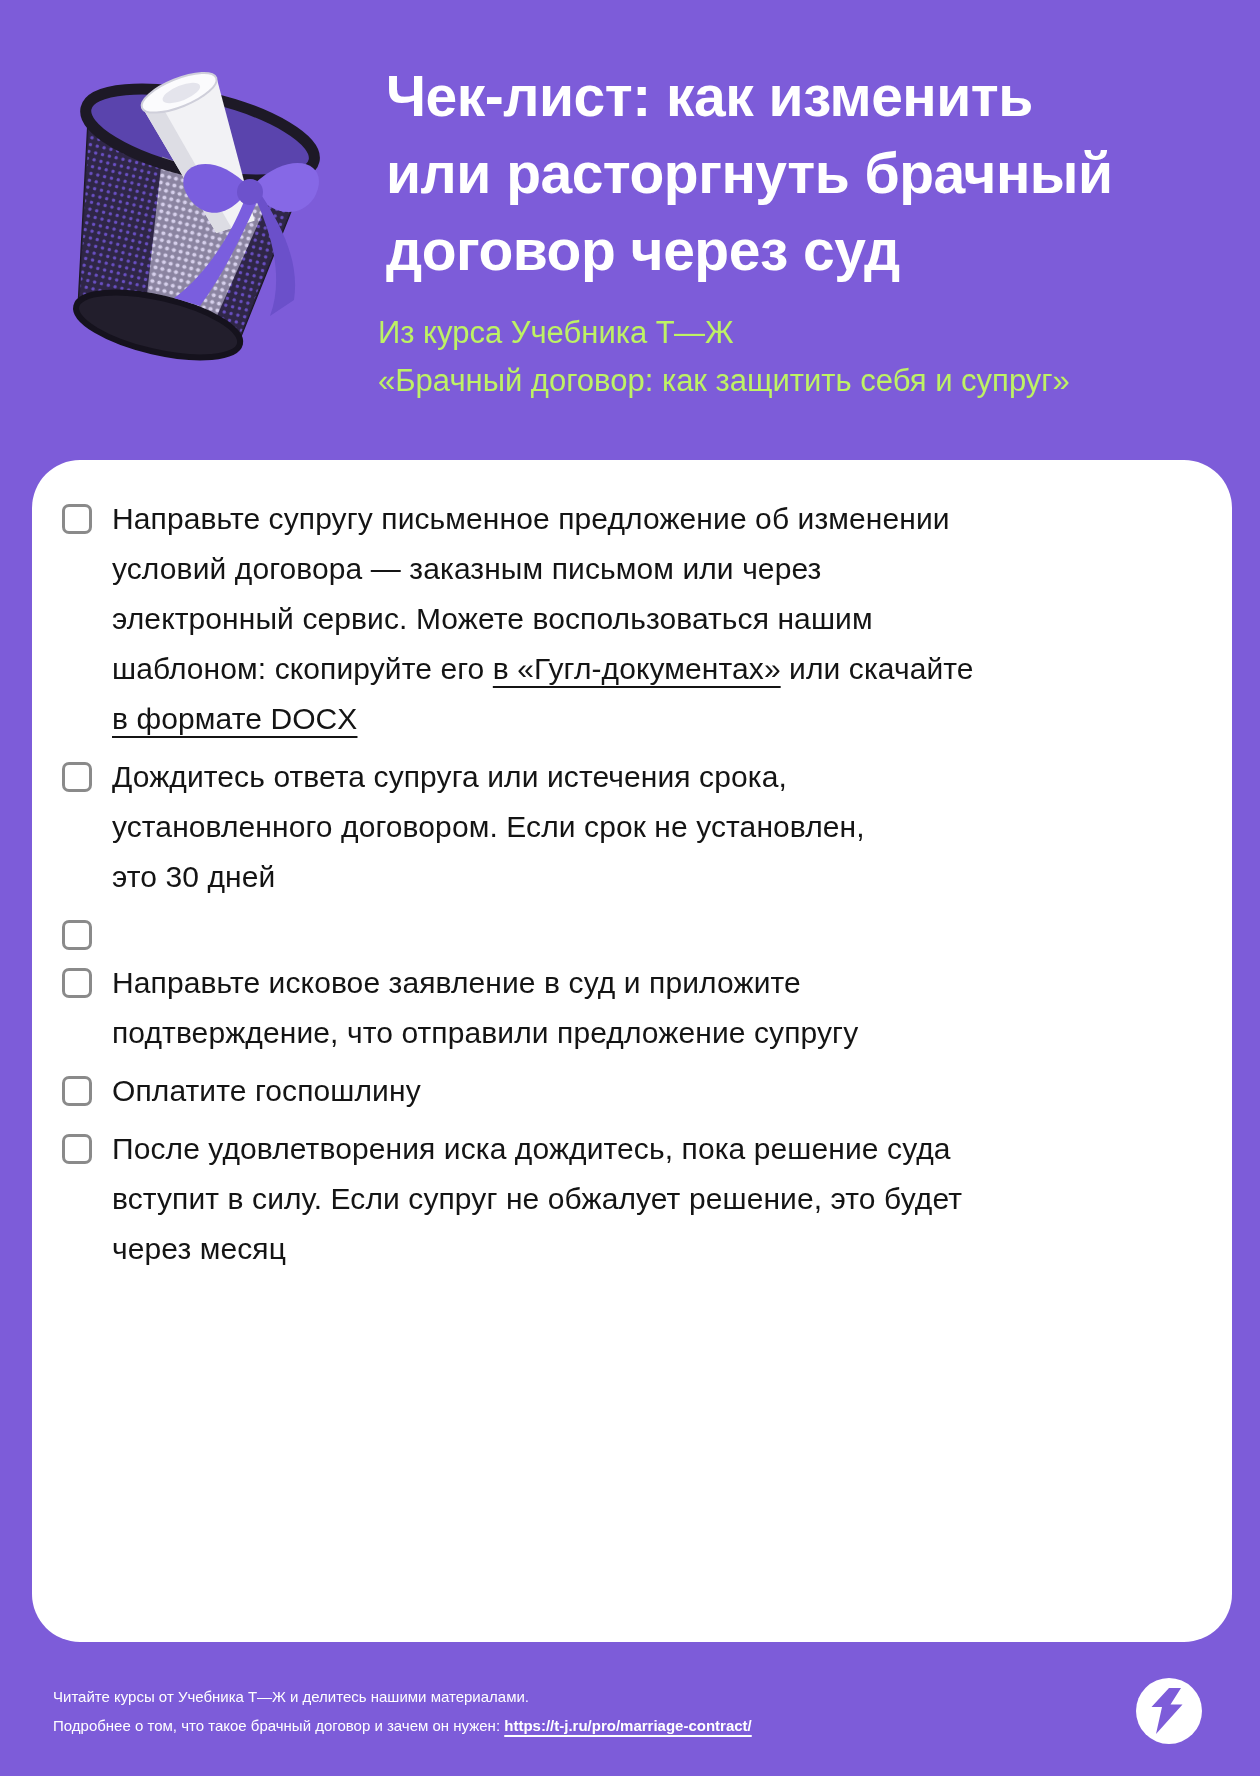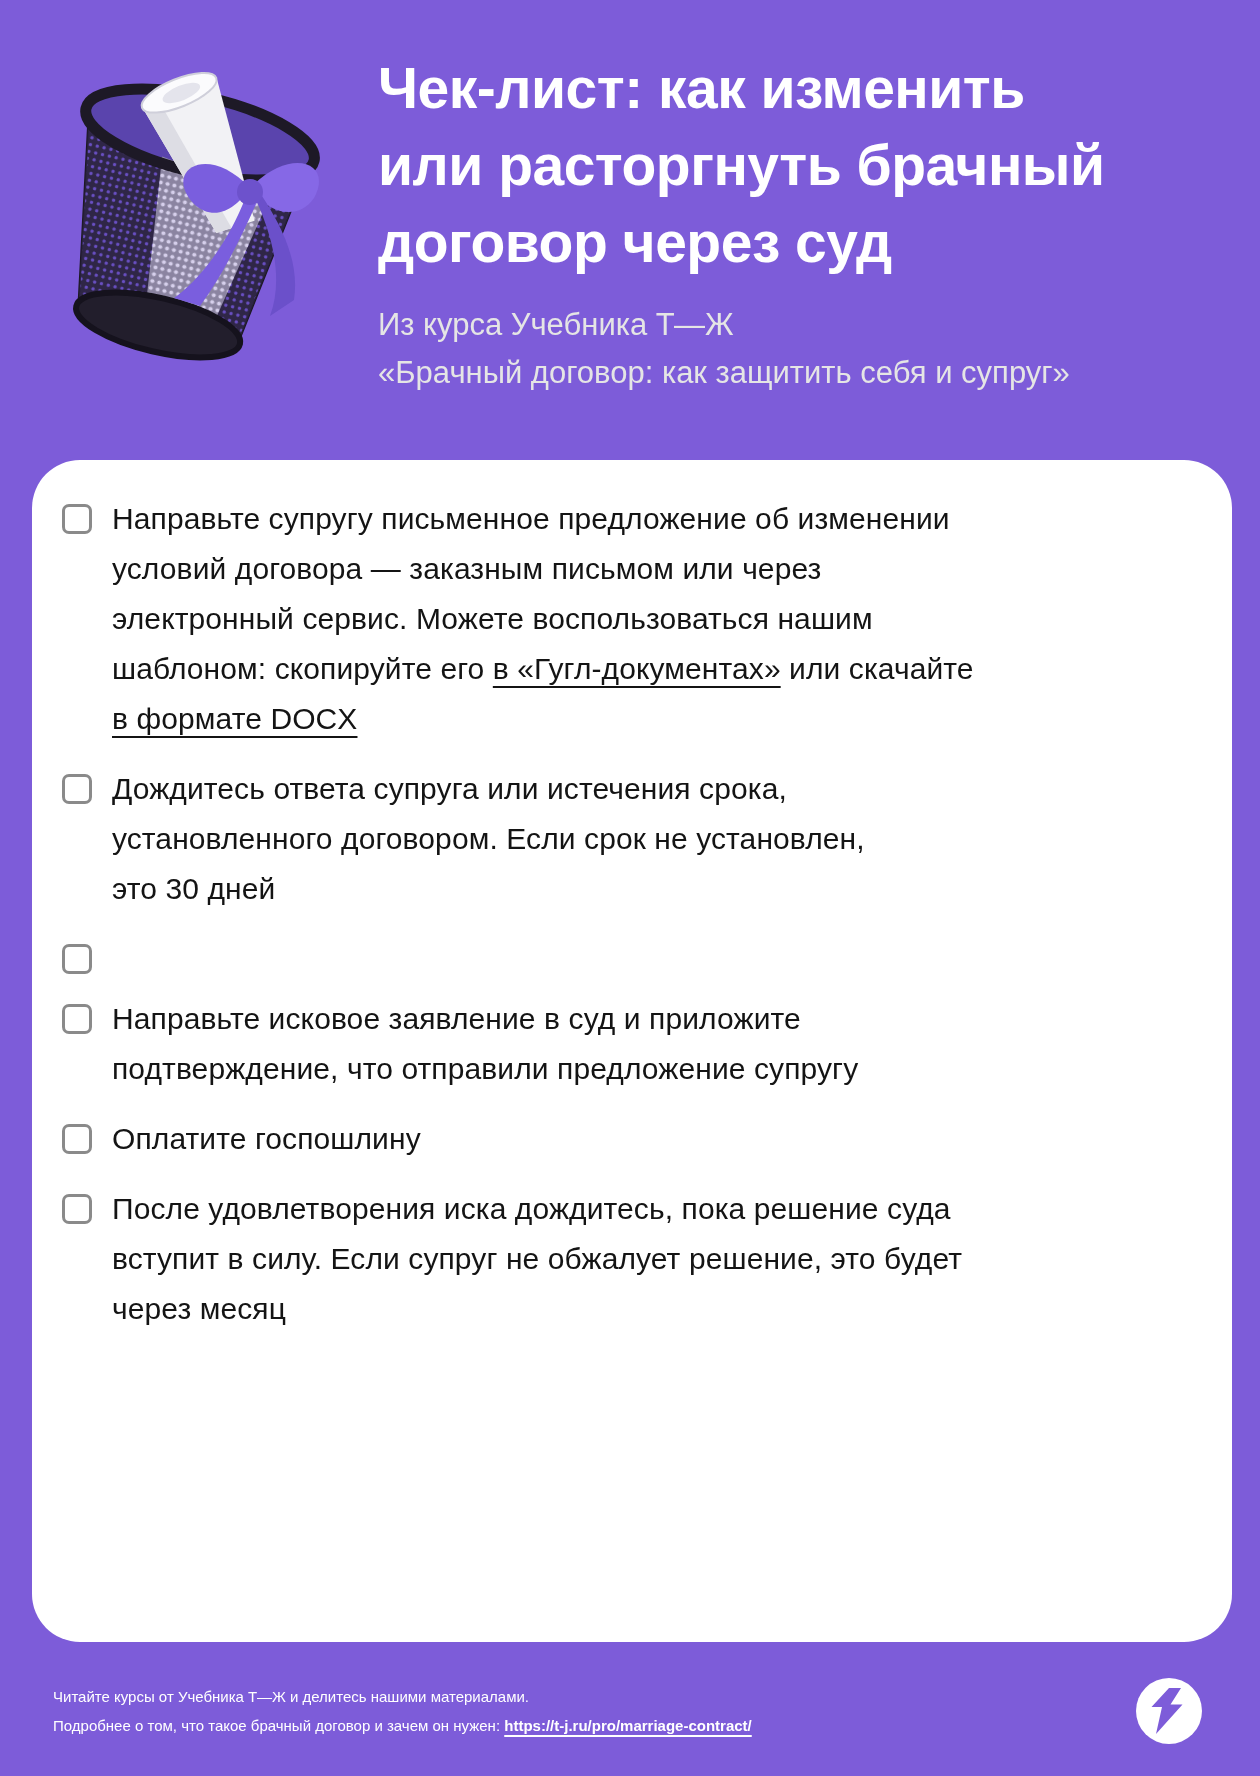--- a/index.html
+++ b/index.html
@@ -17,39 +17,39 @@
     width: 305px; height: 345px;
   }
   .header-text {
     position: absolute; left: 378px; top: 50px; width: 800px;
   }
   .page-title {
     color: #ffffff;
     font-size: 57px; line-height: 77px; font-weight: 700;
     letter-spacing: -0.5px;
     white-space: pre-line;
-    margin: 0;
+    margin: 8px;
   }
   .page-subtitle {
     margin-top: 20px;
-    color: #e5e5e5;
+    color: #bef264;
     font-size: 31px; line-height: 48px; font-weight: 400;
   }
 
   
   .card {
     position: absolute; left: 32px; top: 460px;
     width: 1200px; height: 1182px;
     background: #ffffff;
     border-radius: 48px;
     box-sizing: border-box;
     padding: 34px 40px 0 30px;
   }
   .checklist {
-    display: flex; flex-direction: column; gap: 20px;
+    display: flex; flex-direction: column; gap: 8px;
   }
   .check-item {
     display: flex; flex-direction: row; gap: 20px;
   }
   .checkbox {
     flex: none;
     width: 30px; height: 30px;
     margin-top: 10px;
     border: 3px solid #8a8a8a;
     border-radius: 7px;

